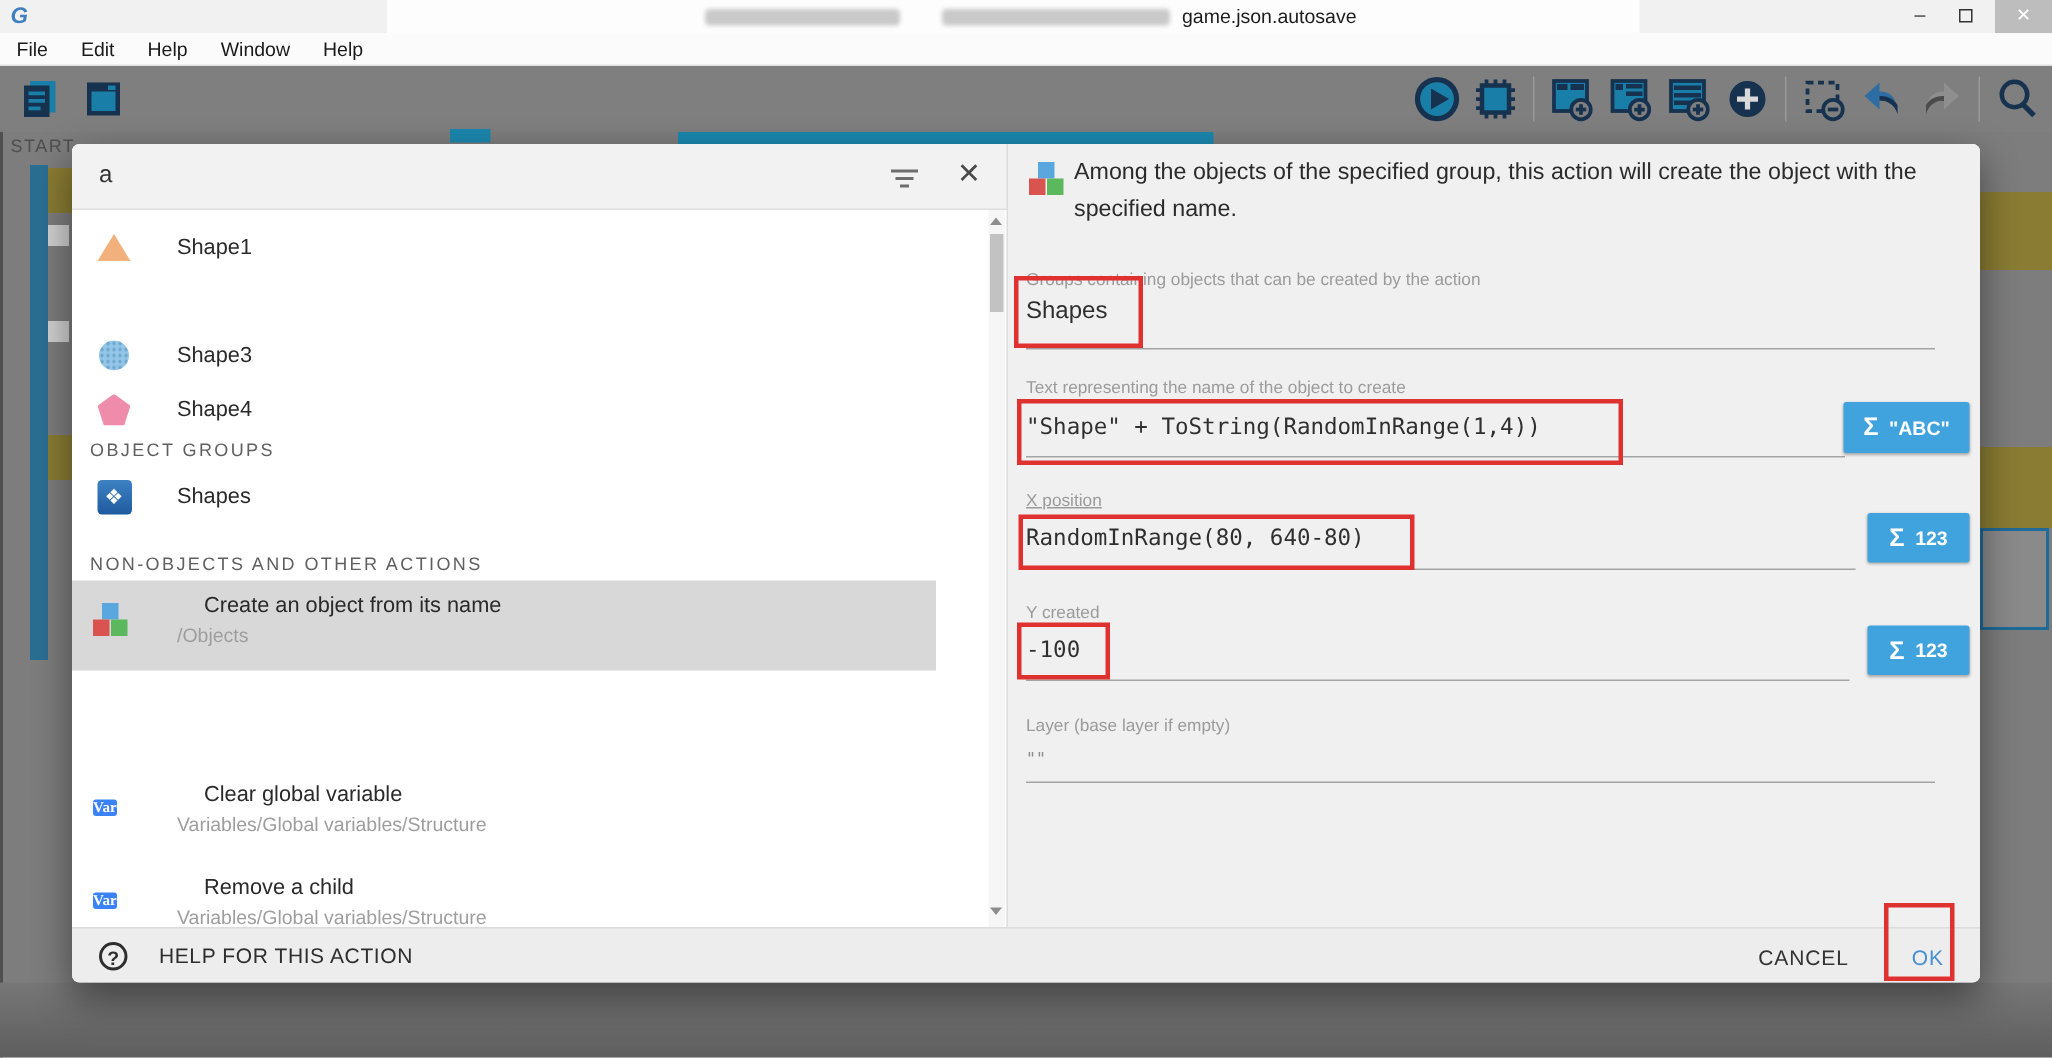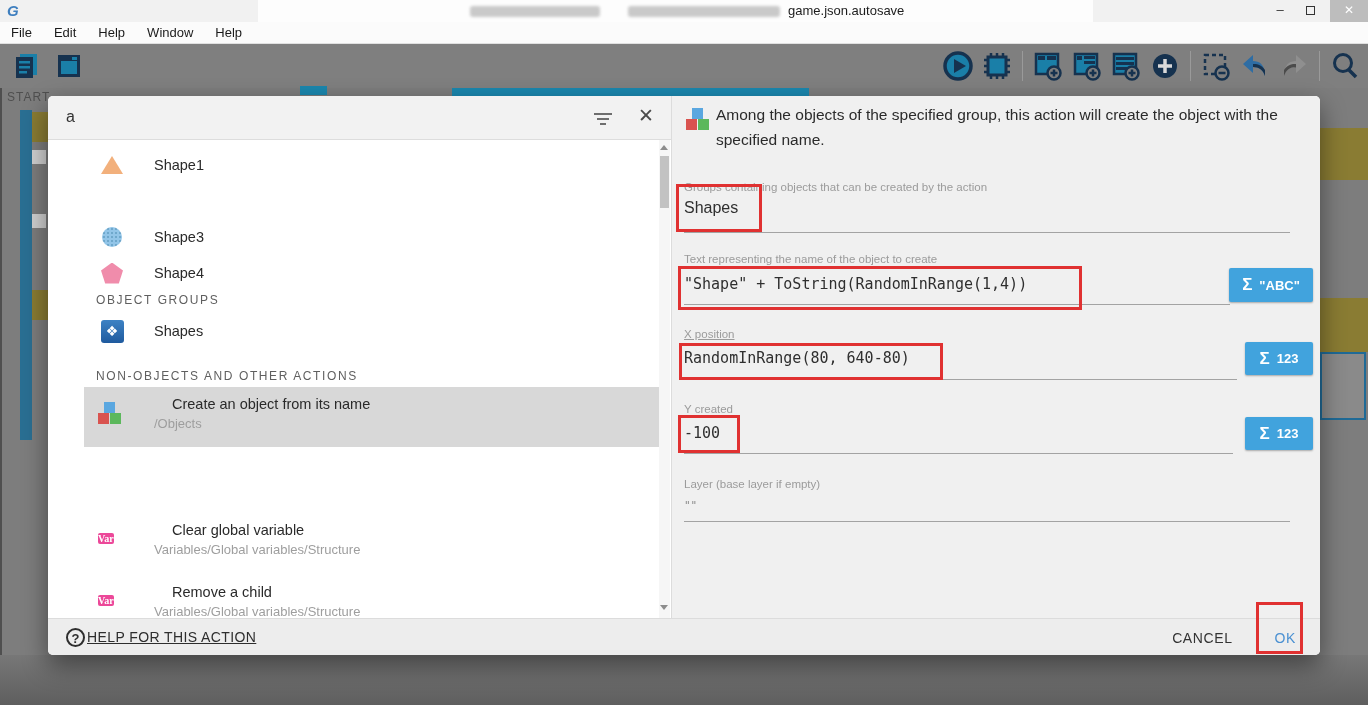--- a/index.html
+++ b/index.html
@@ -31,21 +31,21 @@
   
   .dialog { left:48px; top:96px; width:1272px; height:559px; background:#fff; border-radius:5px;
             box-shadow:0 10px 26px rgba(0,0,0,.45); overflow:hidden; }
 
   .searchbar { left:0; top:0; width:624px; height:44px; background:#f2f2f2; border-bottom:1px solid #ddd; }
   .search-text { left:18px; top:12px; font-size:16px; color:#333; }
   .filter-ic { left:545px; top:14px; width:20px; height:16px; }
   .filter-ic i { display:block; height:2px; background:#6e6e6e; margin:3px auto 0; }
   .close-ic { left:586px; top:8px; font-size:19px; color:#4a4a4a; width:24px; text-align:center; }
 
-  .list { left:0; top:44px; width:576px; height:478px; background:#fff; overflow:hidden;margin-left:36px; }
+  .list { left:0; top:44px; width:576px; height:478px; background:#fff; overflow:hidden; }
   .row { position:absolute; left:0; width:612px; height:36px; display:flex; align-items:center; }
   .row .ic { width:24px; margin-left:16px; display:flex; justify-content:center; }
   .row .lbl { margin-left:30px; font-size:14.5px; color:#2a2a2a; }
   .sect { position:absolute; left:12px; font-size:12px; color:#5f5f5f; letter-spacing:1.6px; }
   .arow { position:absolute; left:0; width:612px; height:58px; }
   .arow .ic { position:absolute; left:14px; top:15px; width:26px; height:26px; }
   .arow .t1 { position:absolute; left:88px; top:9px; font-size:14.5px; color:#2a2a2a; }
   .arow .t2 { position:absolute; left:70px; top:29px; font-size:13px; color:#9e9e9e; }
   .arow.sel { background:#d8d8d8; height:60px; }
 
@@ -65,21 +65,21 @@
   .uline { position:absolute; left:12px; height:1px; background:#a3a3a3; }
   .sigma-btn { position:absolute; background:#41a3dd; border:none; border-radius:2px; color:#fff;
                display:flex; align-items:center; justify-content:center; gap:7px;
                box-shadow:0 1px 2px rgba(0,0,0,.3); cursor:pointer; }
   .sigma-btn .sg { font-size:17px; font-weight:bold; }
   .sigma-btn .bl { font-size:13px; font-weight:bold; }
 
   .footer { left:0; top:522px; width:1272px; height:37px; background:#ededed; border-top:1px solid #dcdcdc; display:flex; align-items:center; }
   .help-ic { width:19px; height:19px; border:2px solid #2e2e2e; border-radius:50%; margin-left:18px;
              font-size:13px; font-weight:bold; color:#2e2e2e; text-align:center; line-height:18px; }
-  .help-txt { margin-left:2px; font-size:14px; color:#2e2e2e; letter-spacing:.4px;text-decoration:underline; }
+  .help-txt { margin-left:21px; font-size:14px; color:#2e2e2e; letter-spacing:.4px; }
   .foot-btns { position:absolute; right:24px; top:0; height:37px; display:flex; align-items:center; gap:42px; }
   .fbtn { background:none; border:none; font-size:14px; letter-spacing:.6px; color:#333; cursor:pointer; font-family:inherit; }
   .fbtn.ok { color:#4a90d2; }
 
   .redbox { position:absolute; border:3px solid #e03131; background:transparent; }
 
   
   .sh-tri { width:0; height:0; border-left:11px solid transparent; border-right:11px solid transparent; border-bottom:18px solid #f2b07c; }
   .sh-sq  { width:20px; height:20px; background:#b8d98d; }
   .sh-ci  { width:20px; height:20px; border-radius:50%; background:#92c5e8;
@@ -91,21 +91,21 @@
   .cubes i { position:absolute; width:11px; height:11px; display:block; }
   .cubes .c1 { left:6px; top:0; background:#5aa7e0; }
   .cubes .c2 { left:0; top:11px; background:#d9534f; }
   .cubes .c3 { left:12px; top:11px; background:#5cb85c; }
   .move-ic { position:relative; width:24px; height:24px; }
   .move-ic i { position:absolute; border-radius:50%; display:block; }
   .move-ic .m1 { left:3px; top:1px; width:8px; height:8px; background:#4a90d2; }
   .move-ic .m2 { left:14px; top:3px; width:8px; height:8px; background:#9aa7b5; }
   .move-ic .m3 { left:7px; top:12px; width:9px; height:9px; background:#4a90d2; }
   .move-ic .m4 { left:15px; top:15px; width:7px; height:3px; border-radius:0; background:#35506b; }
-  .var-ic { width:24px; height:21px; border-radius:2px; background:#ec4899; color:#fff; font-size:10px; font-weight:bold;
+  .var-ic { width:24px; height:21px; border-radius:2px; background:#3b82f6; color:#fff; font-size:10px; font-weight:bold;
             text-align:center; line-height:21px; font-family:"Liberation Serif", serif; }
 </style>
 </head>
 <body>
 
 <div class="abs titlebar">
   <div class="abs docarea"></div>
   <div class="abs gd-logo">G</div>
   <div class="abs blurblob" style="left:470px;width:130px;"></div>
   <div class="abs blurblob" style="left:628px;width:152px;"></div>

